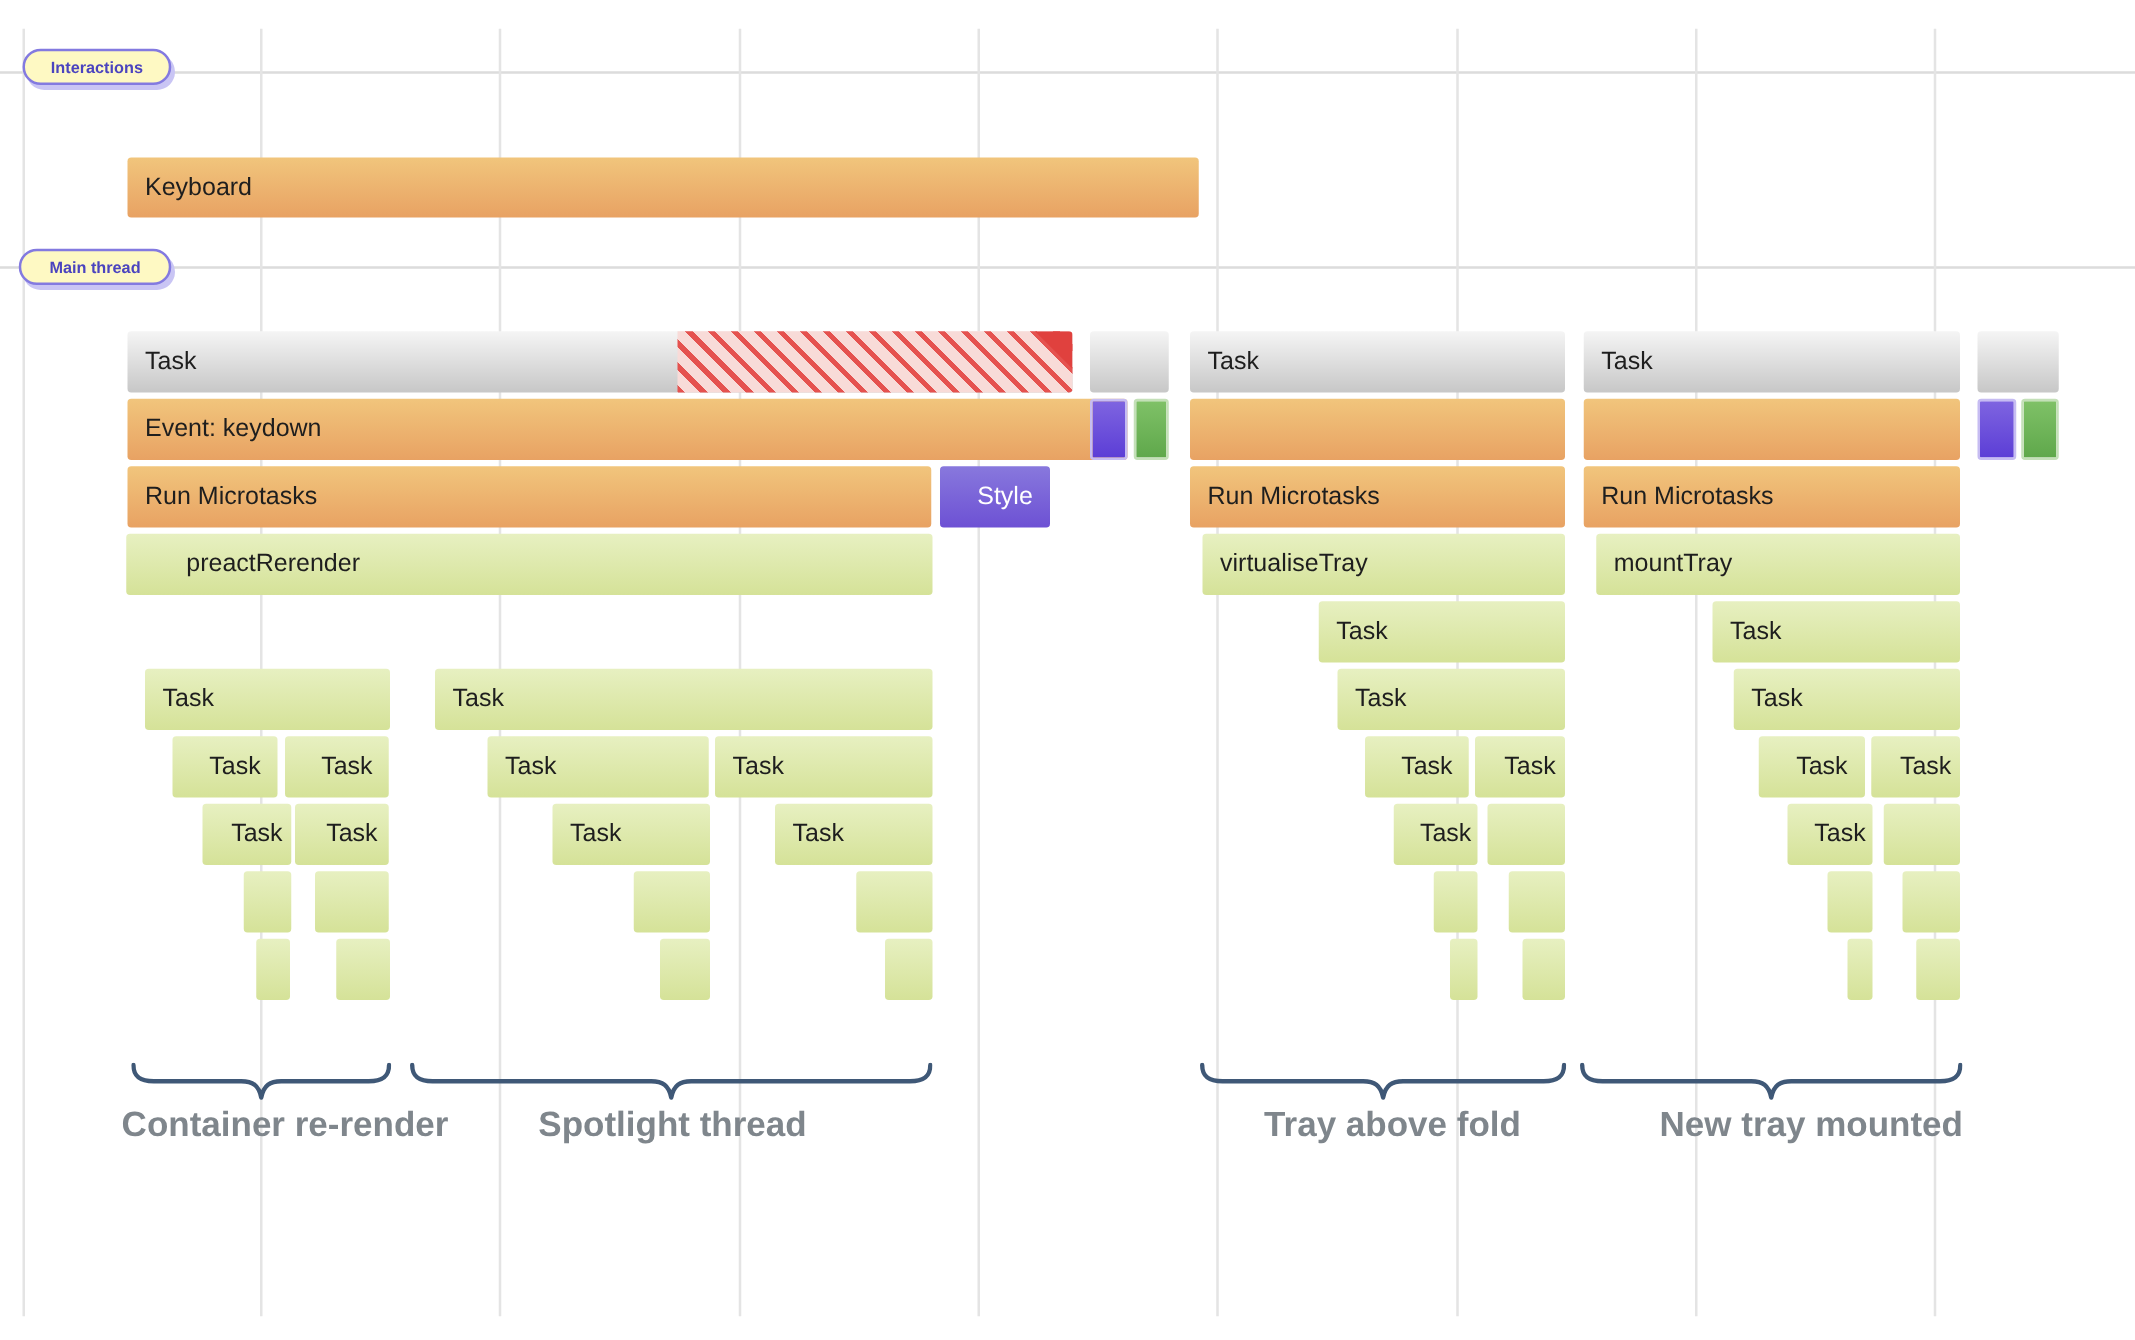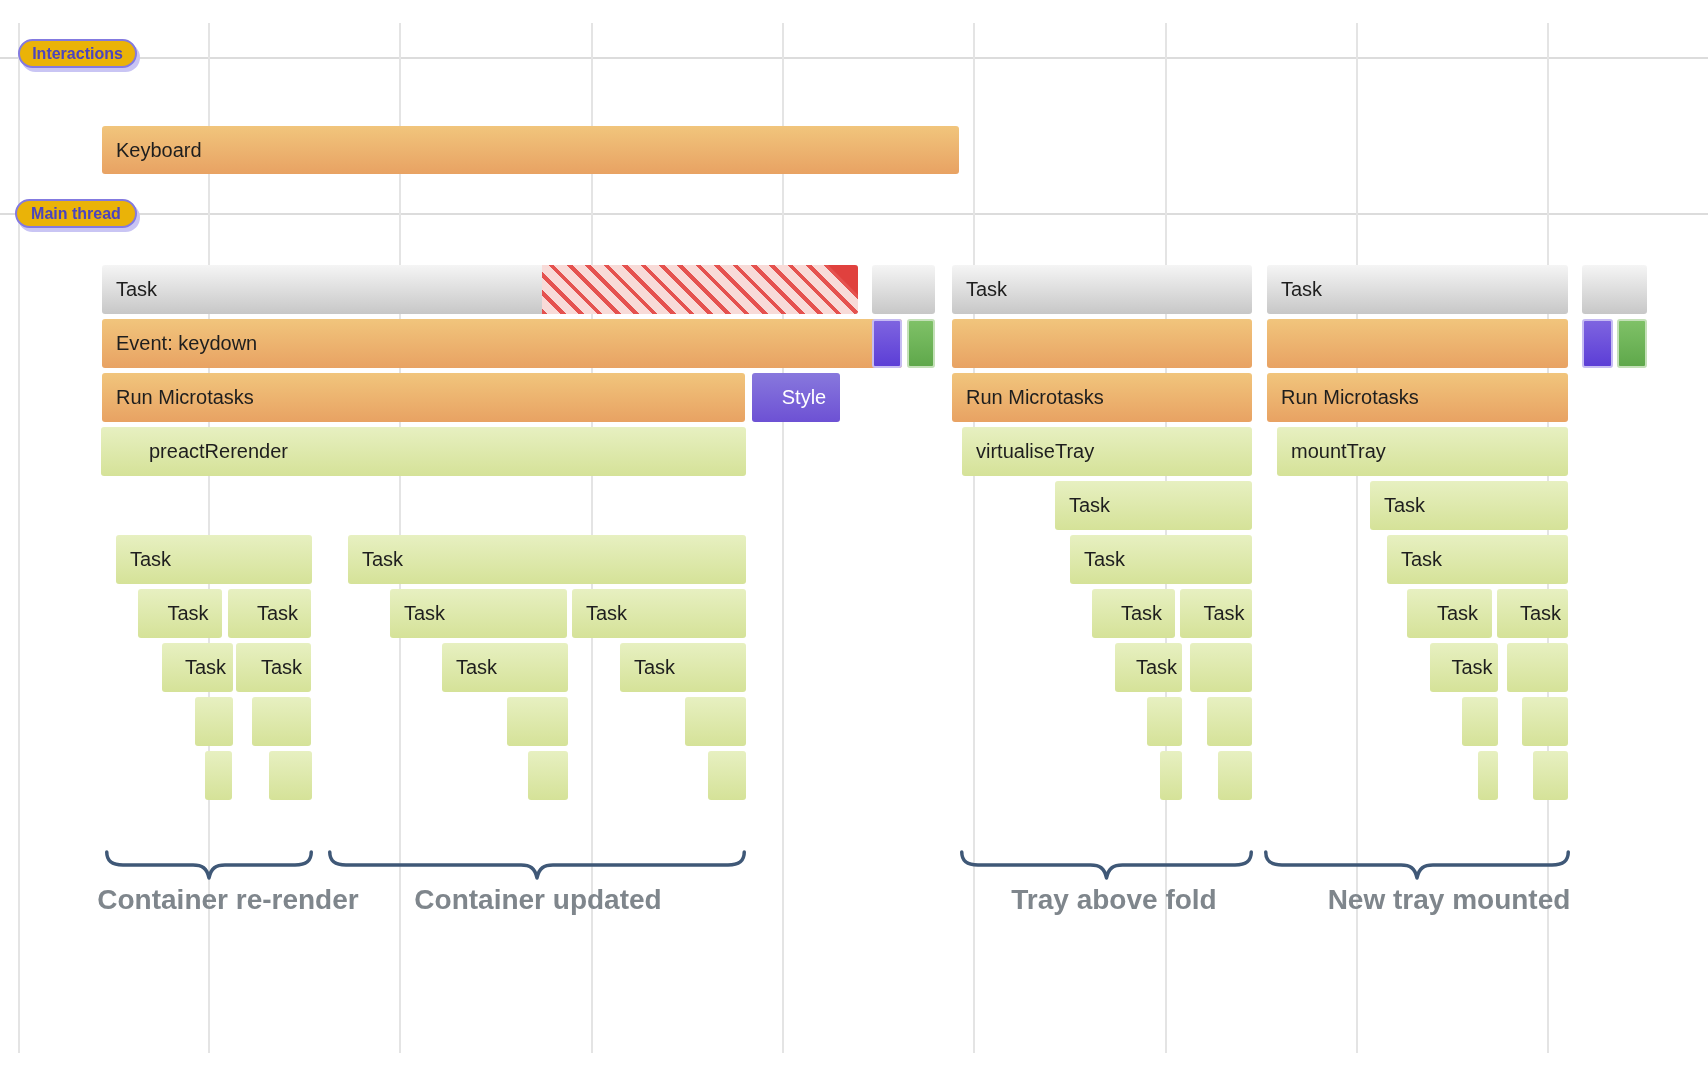--- a/index.html
+++ b/index.html
@@ -25,22 +25,22 @@
     background:repeating-linear-gradient(45deg,
       var(--hatch-stripe) 0px, var(--hatch-stripe) 4px,
       var(--hatch-bg) 4px, var(--hatch-bg) 13px);
     border-radius:0 3px 3px 0;
   }
   .bar.hatch::after{
     content:"";position:absolute;top:0;right:0;width:0;height:0;
     border-top:30px solid var(--flag);border-left:30px solid transparent;
   }
   .pill{
-    position:absolute;background:#eab308;border:2px solid var(--pill-border);
-    border-radius:15px;color:var(--pill-text);font-size:16px;font-weight:bold;
+    position:absolute;background:#fef9c3;border:2px solid var(--pill-border);
+    border-radius:15px;color:var(--pill-text);font-size:13px;font-weight:bold;
     display:flex;align-items:center;justify-content:center;
     box-shadow:3px 4px 0 var(--pill-shadow);box-sizing:border-box;z-index:5;
   }
   .pill-interactions{left:18px;top:39px;width:119px;height:29px;}
   .pill-main-thread{left:15px;top:199px;width:122px;height:29px;}
   .brace{position:absolute;top:850px;height:32px;}
   .brace svg{display:block;}
   .annotation-label{
     position:absolute;top:884px;transform:translateX(-50%);
     font-size:28px;font-weight:bold;color:var(--label);white-space:nowrap;
@@ -126,21 +126,21 @@
       <svg width="208" height="32" viewBox="0 0 208 32">
         <path d="M1.75,2 C1.75,12 8,15 18,15 L88,15 C97,15 102,18 104,28 C106,18 111,15 120,15 L190,15 C200,15 206.25,12 206.25,2" fill="none" stroke="#3f5877" stroke-width="3.5" stroke-linecap="round" stroke-linejoin="round"></path>
       </svg>
     </div>
     <div class="annotation-label" style="left: 228px;">Container re-render</div>
     <div class="brace" style="left: 328px; width: 418px;">
       <svg width="418" height="32" viewBox="0 0 418 32">
         <path d="M1.75,2 C1.75,12 8,15 18,15 L193,15 C202,15 207,18 209,28 C211,18 216,15 225,15 L400,15 C410,15 416.25,12 416.25,2" fill="none" stroke="#3f5877" stroke-width="3.5" stroke-linecap="round" stroke-linejoin="round"></path>
       </svg>
     </div>
-    <div class="annotation-label" style="left: 538px;">Container updated</div>
+    <div class="annotation-label" style="left: 538px;">Spotlight thread</div>
     <div class="brace" style="left: 960px; width: 293px;">
       <svg width="293" height="32" viewBox="0 0 293 32">
         <path d="M1.75,2 C1.75,12 8,15 18,15 L130.5,15 C139.5,15 144.5,18 146.5,28 C148.5,18 153.5,15 162.5,15 L275,15 C285,15 291.25,12 291.25,2" fill="none" stroke="#3f5877" stroke-width="3.5" stroke-linecap="round" stroke-linejoin="round"></path>
       </svg>
     </div>
     <div class="annotation-label" style="left: 1114px;">Tray above fold</div>
     <div class="brace" style="left: 1264px; width: 306px;">
       <svg width="306" height="32" viewBox="0 0 306 32">
         <path d="M1.75,2 C1.75,12 8,15 18,15 L137,15 C146,15 151,18 153,28 C155,18 160,15 169,15 L288,15 C298,15 304.25,12 304.25,2" fill="none" stroke="#3f5877" stroke-width="3.5" stroke-linecap="round" stroke-linejoin="round"></path>
       </svg>

